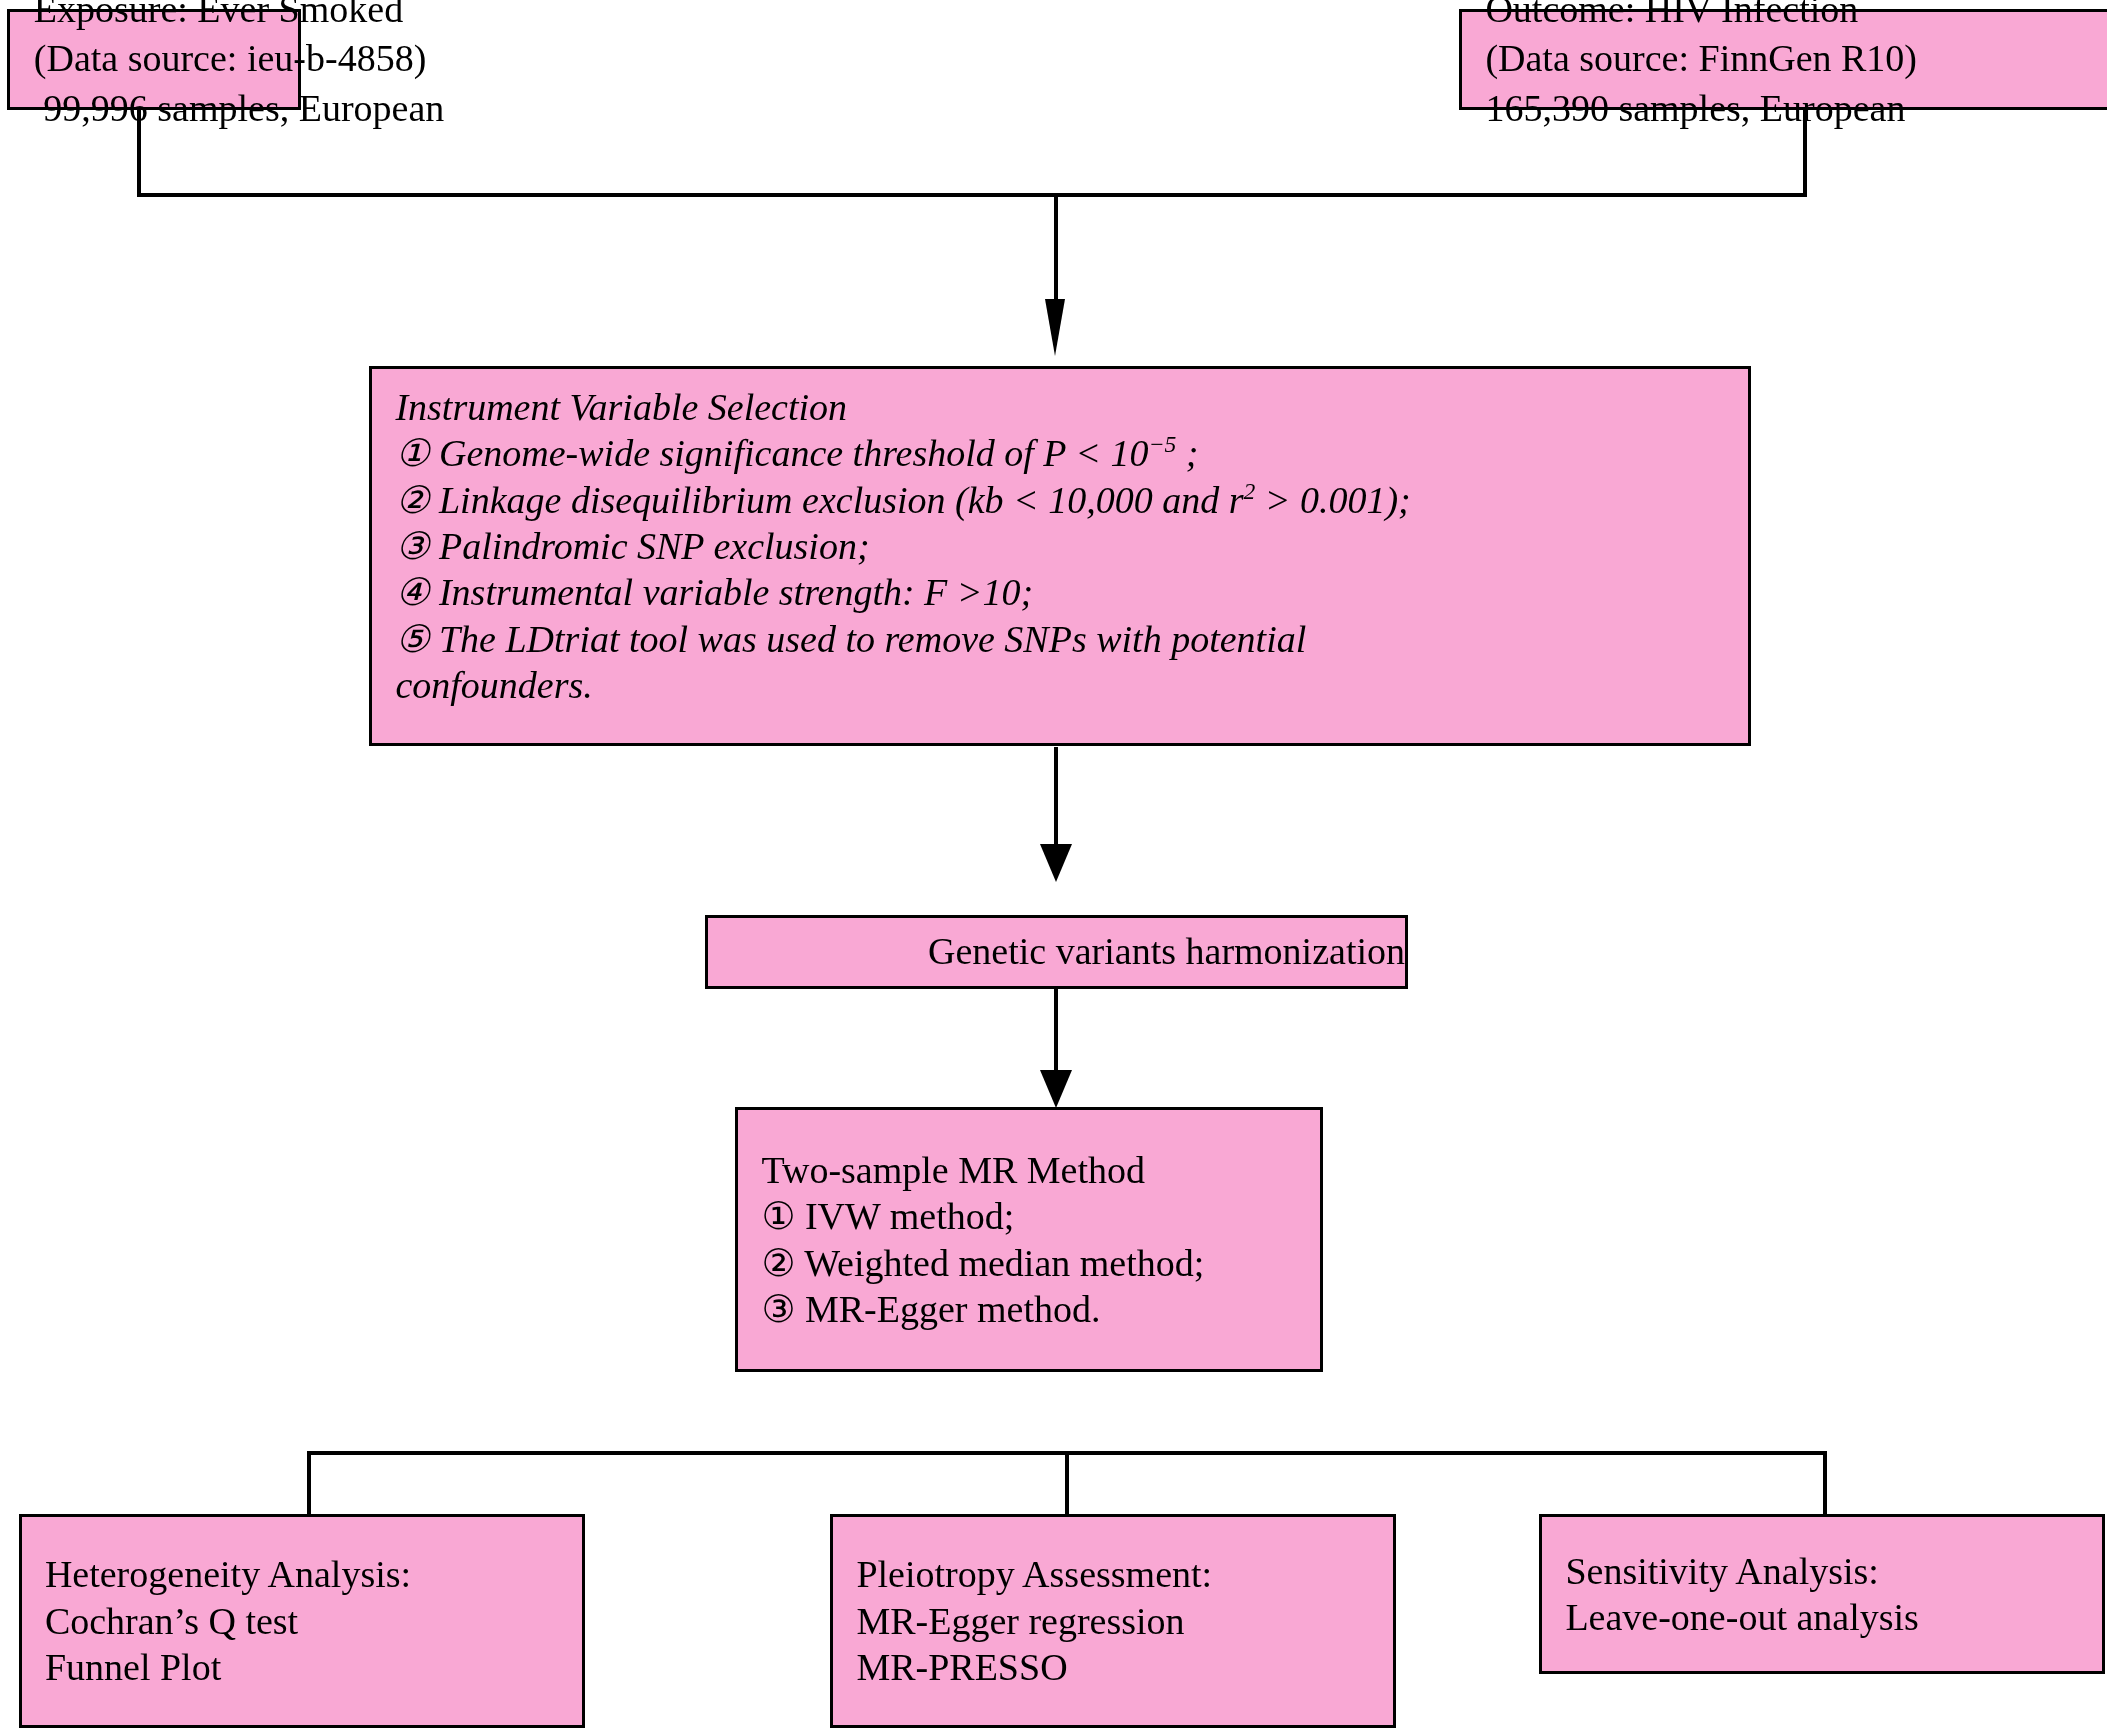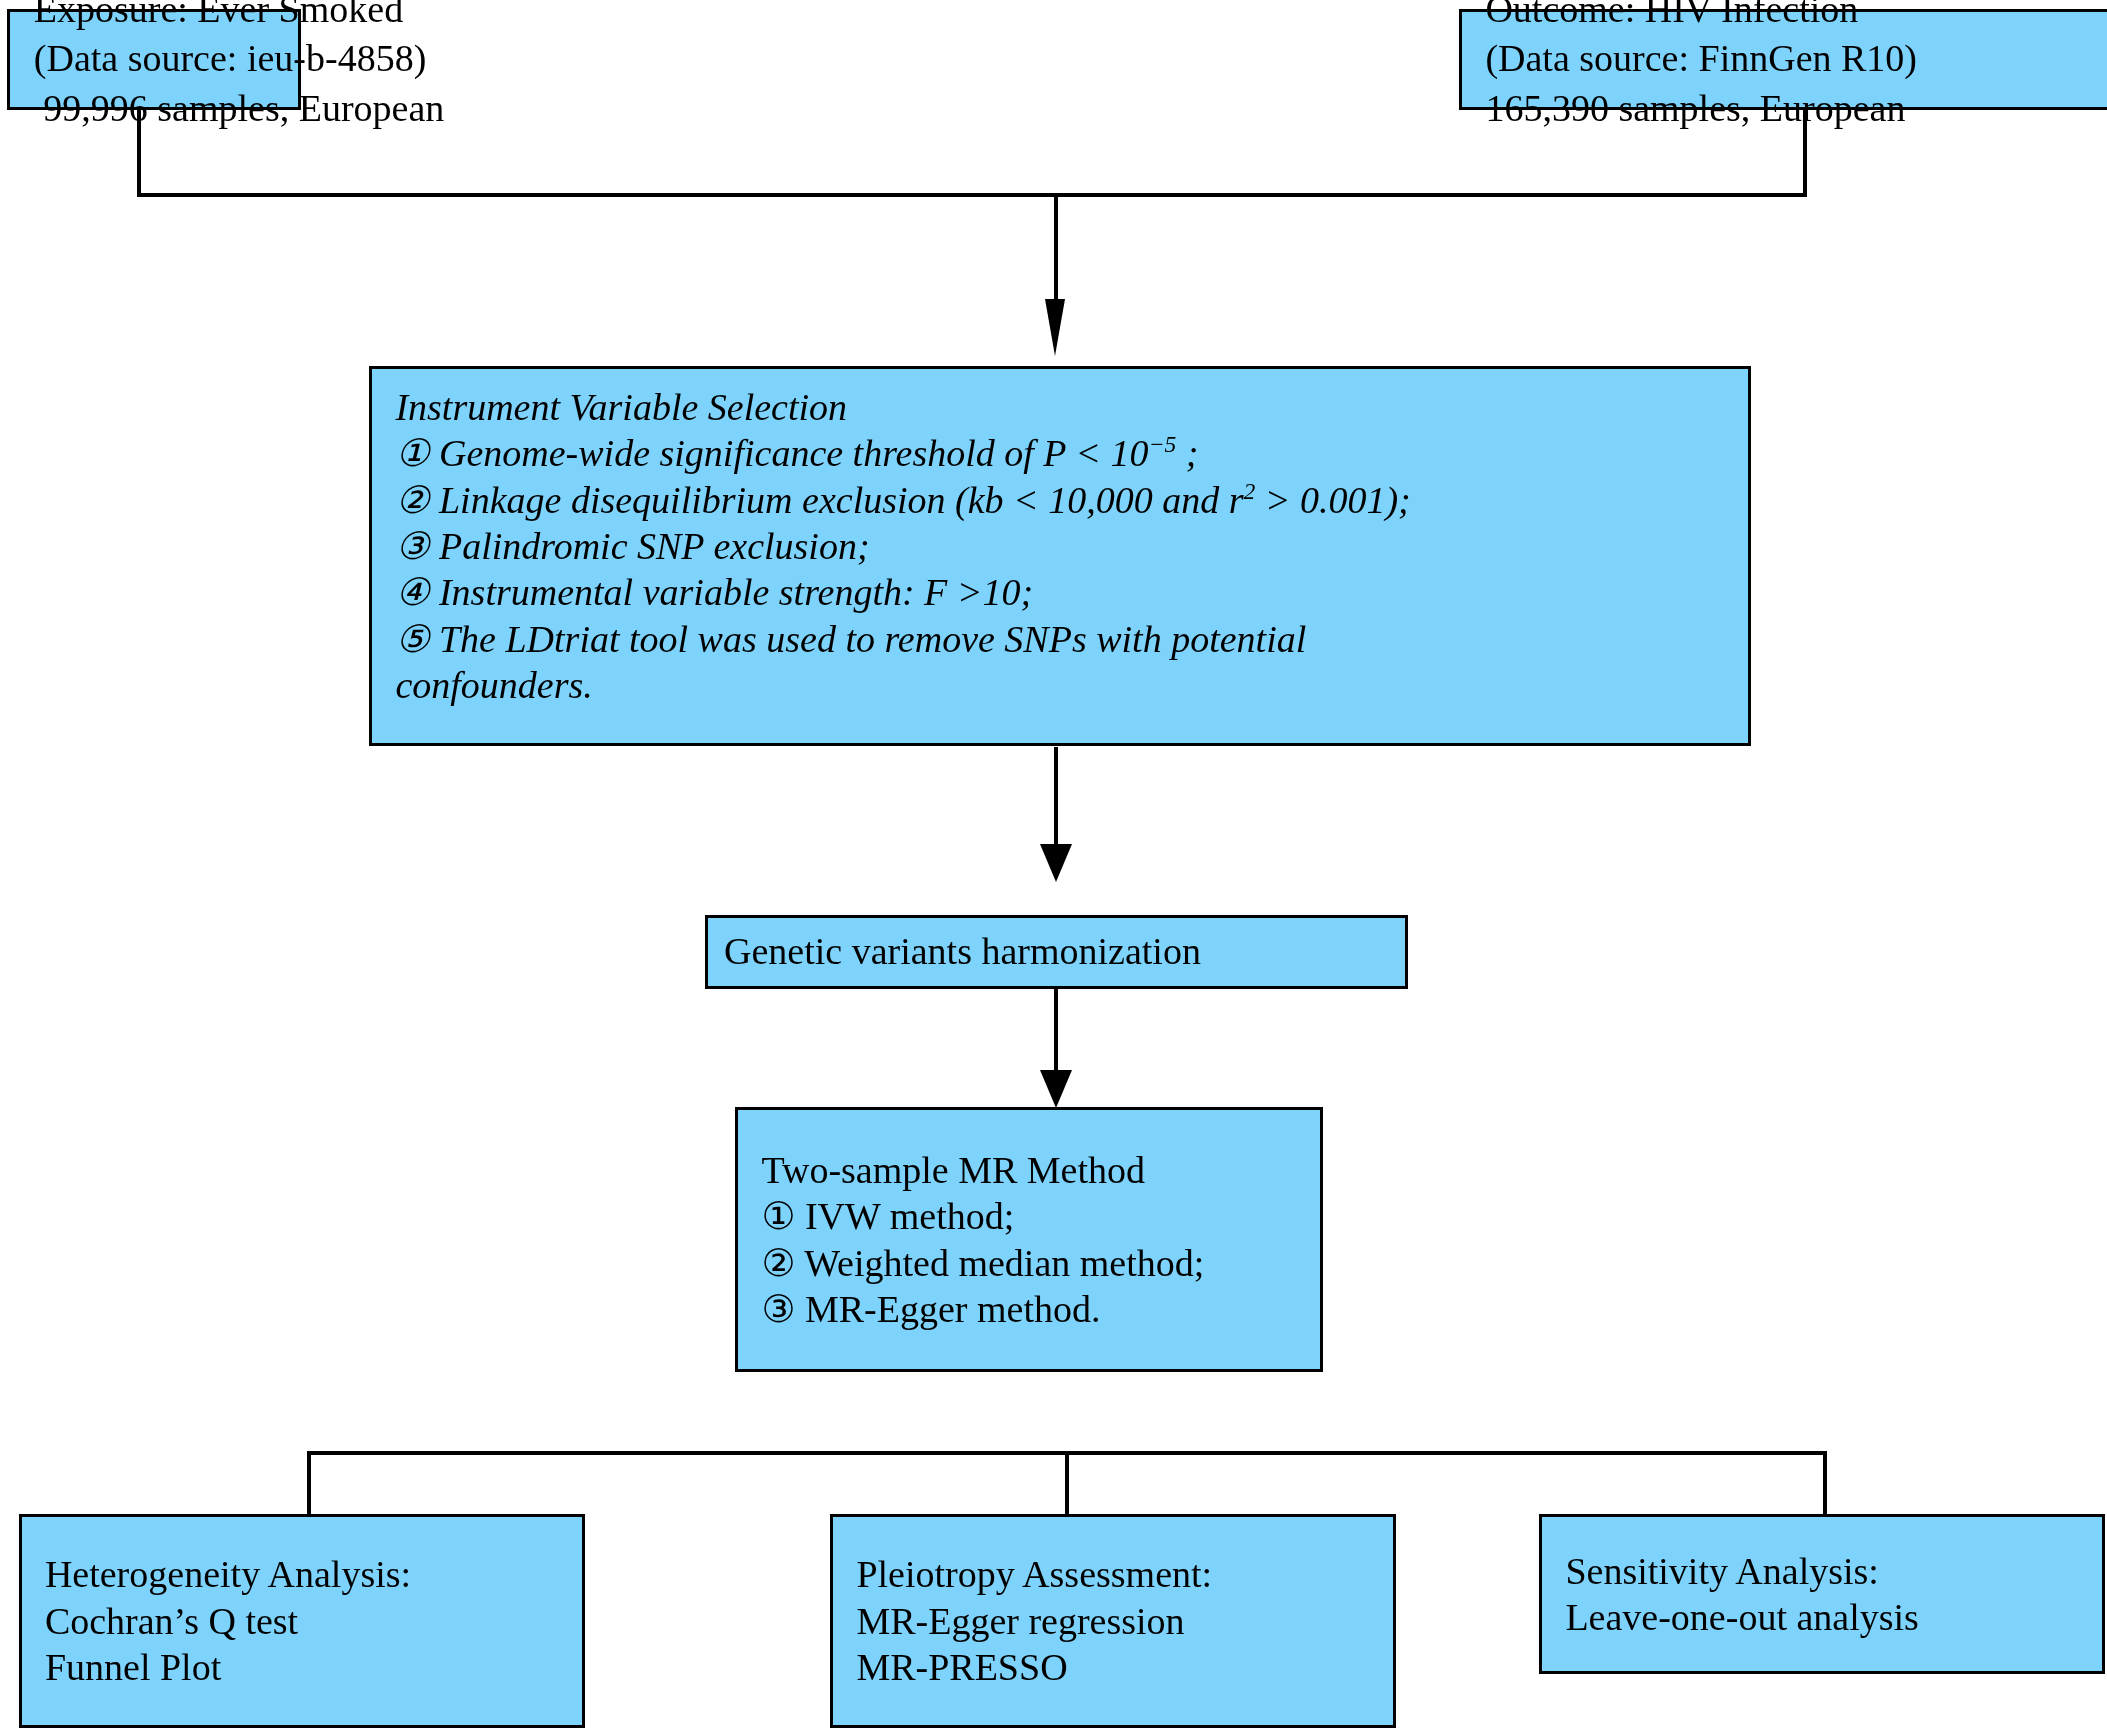--- a/index.html
+++ b/index.html
@@ -14,35 +14,35 @@
     height: 1728px;
     background: #ffffff;
     font-family: "Liberation Serif", "DejaVu Serif", serif;
     color: #000000;
     overflow: hidden;
   }
   .box {
     position: absolute;
     box-sizing: border-box;
     border: 3.7px solid #000000;
-    background: #7dd3fc;
+    background: #f9a8d4;
     display: flex;
     flex-direction: column;
     justify-content: center;
   }
   .box .line {
     display: block;
     white-space: pre;
     line-height: 1.30;
     font-size: 38px;
     padding-left: 23.4px;
     padding-right: 12.3px;
   }
   .box.tight .line { line-height: 1.22; }
-  .box.center { align-items: flex-start; padding-left: 16px; }
+  .box.center { align-items: flex-end; padding-left: 16px; }
   .box.center .line { padding-left: 0; padding-right: 0; text-align: center; }
 
   
   .vline {
     position: absolute;
     background: #000000;
     width: 3.7px;
   }
   .hline {
     position: absolute;

